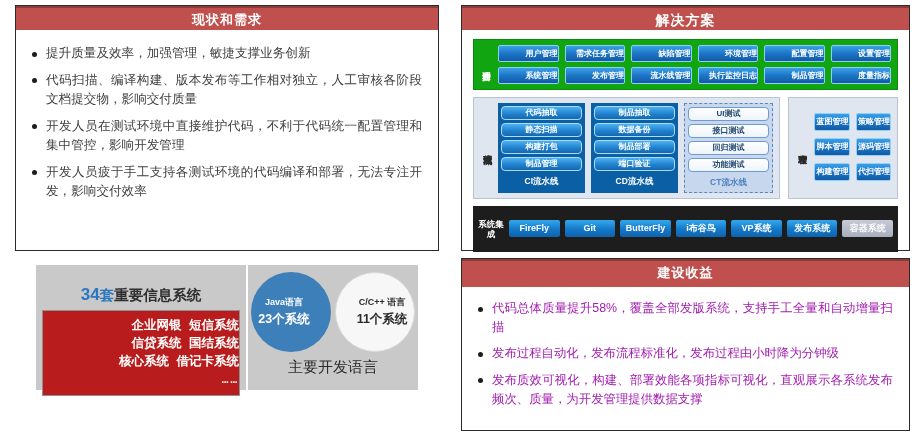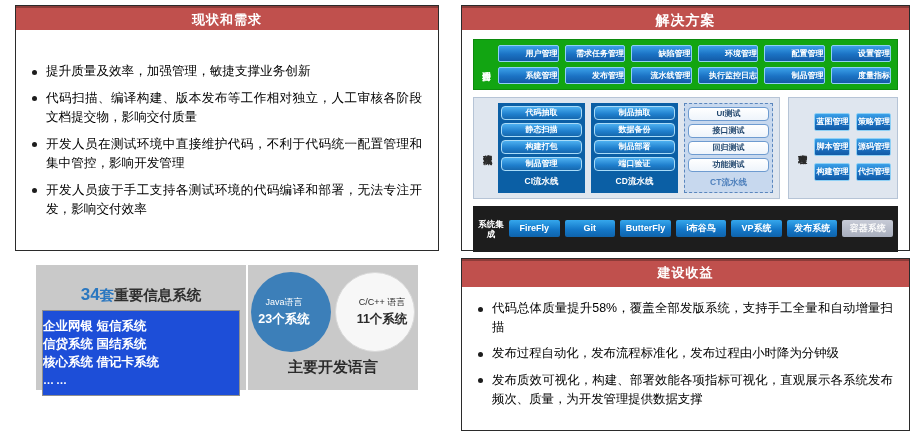--- a/index.html
+++ b/index.html
@@ -27,56 +27,56 @@
     line-height:1.55;text-align:justify;
   }
   ul.bullets li:before{
     content:"";position:absolute;left:2px;top:.62em;
     width:5px;height:5px;border-radius:50%;background:#1d1d1d;
   }
 
   
   #p-current{left:15px;top:5px;width:424px;height:246px;}
   #p-current .panel-head{height:24px;line-height:24px;font-size:13px;}
-  #p-current .panel-body{padding:32px 16px 6px 14px;font-size:12.6px;color:#000000;}
+  #p-current .panel-body{padding:14px 16px 6px 14px;font-size:12.6px;color:#404040;}
 
   
   #g-systems{
     position:absolute;left:36px;top:265px;width:382px;height:125px;
     background:#c9c9c9;display:flex;
   }
   .g-left{width:210px;padding:20px 6px 6px 6px;box-sizing:border-box;}
   .g-title{
     text-align:center;font-weight:bold;font-size:14.5px;color:#2f2f2f;
     margin-bottom:5px;white-space:nowrap;
   }
   .g-title .num{color:#2a77c0;font-size:17px;}
   .g-title .tao{color:#2a77c0;font-size:14.5px;}
   .darkbox{
-    background:#1d4ed8;border:1px solid #8f8f8f;height:84px;
-    display:flex;flex-direction:column;align-items:flex-start;justify-content:center;
-    color:#fff;font-weight:bold;font-size:12.5px;line-height:1.45;
+    background:#b91c1c;border:1px solid #8f8f8f;height:84px;
+    display:flex;flex-direction:column;align-items:flex-end;justify-content:center;
+    color:#fff;font-weight:bold;font-size:12.5px;line-height:1.45;font-family:Liberation Mono, monospace;
   }
   .darkbox .dots{font-size:11px;letter-spacing:2px;padding-top:2px;}
   .g-right{
     flex:1;position:relative;border-left:2px solid #ffffff;
     display:flex;flex-direction:column;align-items:center;justify-content:flex-start;
     padding-top:7px;box-sizing:border-box;
   }
   .venn{position:relative;width:164px;height:80px;}
   .circ{position:absolute;top:0;width:80px;height:80px;border-radius:50%;
         display:flex;flex-direction:column;align-items:center;justify-content:center;
         box-sizing:border-box;}
   .circ.blue{left:0;background:#3c7fb9;color:#fff;}
   .circ.white{right:0;background:#f7f7f7;border:1px solid #d9d9d9;color:#2b2b2b;}
-  .circ .l1{font-size:9px;font-weight:normal;margin-bottom:2px;}
+  .circ .l1{font-size:9px;font-weight:bold;margin-bottom:2px;}
   .circ .l2{font-size:12.5px;font-weight:bold;}
   .circ.blue .l1,.circ.blue .l2{transform:translateX(-7px);}
   .circ.white .l1,.circ.white .l2{transform:translateX(7px);}
-  .venn-cap{font-weight:bold;font-size:15px;color:#2b2b2b;margin-top:6px;}
+  .venn-cap{font-weight:normal;font-size:15px;color:#2b2b2b;margin-top:6px;}
 
   
   #p-solution{left:461px;top:5px;width:449px;height:246px;}
   #p-solution .panel-head{height:24px;line-height:24px;font-size:14px;}
   #p-solution .panel-body{padding:9px 11px 8px 11px;}
 
   
   .portal{
     background:#12a512;padding:5px 6px;display:flex;align-items:stretch;gap:5px;
     border:1px solid #0c8a0c;box-sizing:border-box;
@@ -143,21 +143,21 @@
   .sys-chip{
     flex:1;background:linear-gradient(180deg,#35a7ec 0%,#1478c9 55%,#0f63ab 100%);
     color:#fff;font-size:9px;font-weight:bold;text-align:center;
     height:17px;line-height:17px;border-radius:2px;white-space:nowrap;overflow:hidden;
   }
   .sys-chip.muted{background:linear-gradient(180deg,#c7cbd6 0%,#a8aebd 100%);color:#fbfbfb;}
 
   
   #p-benefit{left:461px;top:258px;width:449px;height:173px;}
   #p-benefit .panel-head{height:28px;line-height:23px;font-size:13px;}
-  #p-benefit .panel-body{padding:12px 16px 6px 14px;font-size:12.4px;color:#000000;}
+  #p-benefit .panel-body{padding:12px 16px 6px 14px;font-size:12.4px;color:#a21caf;}
 </style>
 </head>
 <body>
 
 <div class="slide">
 
   <div class="panel" id="p-current">
     <div class="panel-head">现状和需求</div>
     <div class="panel-body">
       <ul class="bullets">

